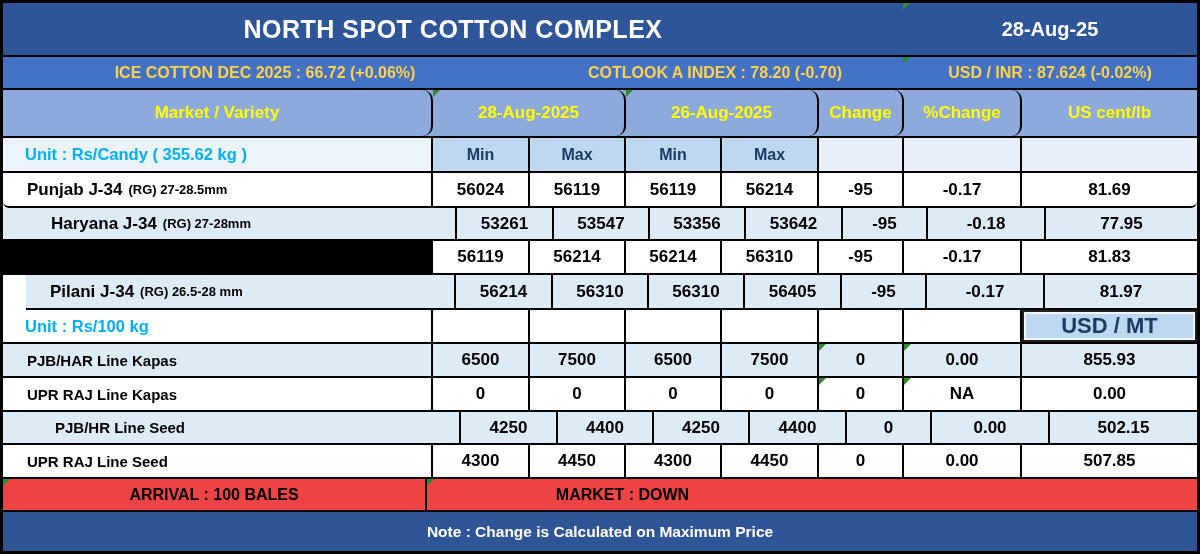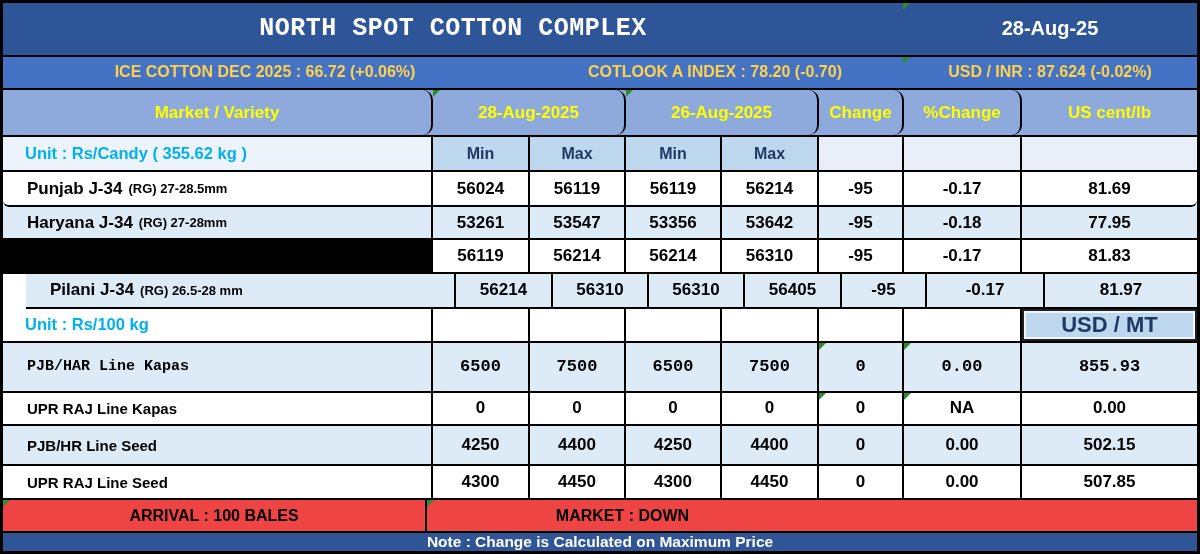--- a/index.html
+++ b/index.html
@@ -1,21 +1,21 @@
 <!DOCTYPE html>
 <html><head>
 <meta charset="utf-8">
 <style>
   * { margin:0; padding:0; box-sizing:border-box; }
   body { width:1200px; font-family:"Liberation Sans", sans-serif; background:#fff; }
   .report { width:1200px; height:554px; border:3px solid #000; display:flex; flex-direction:column; background:#fff; }
 
   
   .title-bar { height:54px; background:#2e5597; border-bottom:2px solid #000; display:grid; grid-template-columns:900px 1fr; align-items:center; }
-  .title-main { text-align:center; color:#fff; font-family:Liberation Mono, monospace; font-weight:bold; font-size:25px; letter-spacing:.5px; }
+  .title-main { text-align:center; color:#fff; font-family:Liberation Sans, sans-serif; font-weight:bold; font-size:25px; letter-spacing:.5px; }
   .title-date { text-align:center; color:#fff; font-weight:bold; font-size:20px; position:relative; height:100%; display:flex; align-items:center; justify-content:center; }
 
   
   .ticker { height:33px; background:#4472c4; border-bottom:2px solid #000; display:grid; grid-template-columns:524px 376px 1fr; align-items:center; color:#ffd24d; font-weight:bold; font-size:16px; }
   .ticker > div { text-align:center; position:relative; height:100%; display:flex; align-items:center; justify-content:center; }
 
   
   .trow { display:grid; grid-template-columns:430px 97px 96px 96px 97px 85px 118px 1fr; border-bottom:2px solid #000; }
   .cell { border-right:2px solid #000; display:flex; align-items:center; justify-content:center; position:relative; }
   .cell:last-child { border-right:none; }
@@ -96,21 +96,21 @@
     </div>
     <div class="cell num">56024</div>
     <div class="cell num">56119</div>
     <div class="cell num">56119</div>
     <div class="cell num">56214</div>
     <div class="cell num">-95</div>
     <div class="cell num">-0.17</div>
     <div class="cell num">81.69</div>
   </div>
 
-  <div class="trow stripe" style="height:33px;">
+  <div class="trow stripe" style="height:33px;padding-left:24px;">
     <div class="cell left">
       <span class="mname">Haryana J-34</span>
       <span class="mspec">(RG) 27-28mm</span>
     </div>
     <div class="cell num">53261</div>
     <div class="cell num">53547</div>
     <div class="cell num">53356</div>
     <div class="cell num">53642</div>
     <div class="cell num">-95</div>
     <div class="cell num">-0.18</div>
@@ -149,21 +149,21 @@
     <div class="cell unit-label">Unit : Rs/100 kg</div>
     <div class="cell"></div>
     <div class="cell"></div>
     <div class="cell"></div>
     <div class="cell"></div>
     <div class="cell"></div>
     <div class="cell"></div>
     <div class="cell usd-mt">USD / MT</div>
   </div>
 
-  <div class="trow stripe" style="height:50px;font-family:Liberation Mono, monospace;">
+  <div class="trow stripe" style="height:34px;">
     <div class="cell left">
       <span class="lname">PJB/HAR Line Kapas</span>
     </div>
     <div class="cell num">6500</div>
     <div class="cell num">7500</div>
     <div class="cell num">6500</div>
     <div class="cell num">7500</div>
     <div class="cell num flag">0</div>
     <div class="cell num flag">0.00</div>
     <div class="cell num">855.93</div>
@@ -175,21 +175,21 @@
     </div>
     <div class="cell num">0</div>
     <div class="cell num">0</div>
     <div class="cell num">0</div>
     <div class="cell num">0</div>
     <div class="cell num flag">0</div>
     <div class="cell num flag">NA</div>
     <div class="cell num">0.00</div>
   </div>
 
-  <div class="trow stripe" style="height:40px;">
+  <div class="trow stripe" style="height:33px;padding-left:28px;">
     <div class="cell left">
       <span class="lname">PJB/HR Line Seed</span>
     </div>
     <div class="cell num">4250</div>
     <div class="cell num">4400</div>
     <div class="cell num">4250</div>
     <div class="cell num">4400</div>
     <div class="cell num">0</div>
     <div class="cell num">0.00</div>
     <div class="cell num">502.15</div>

